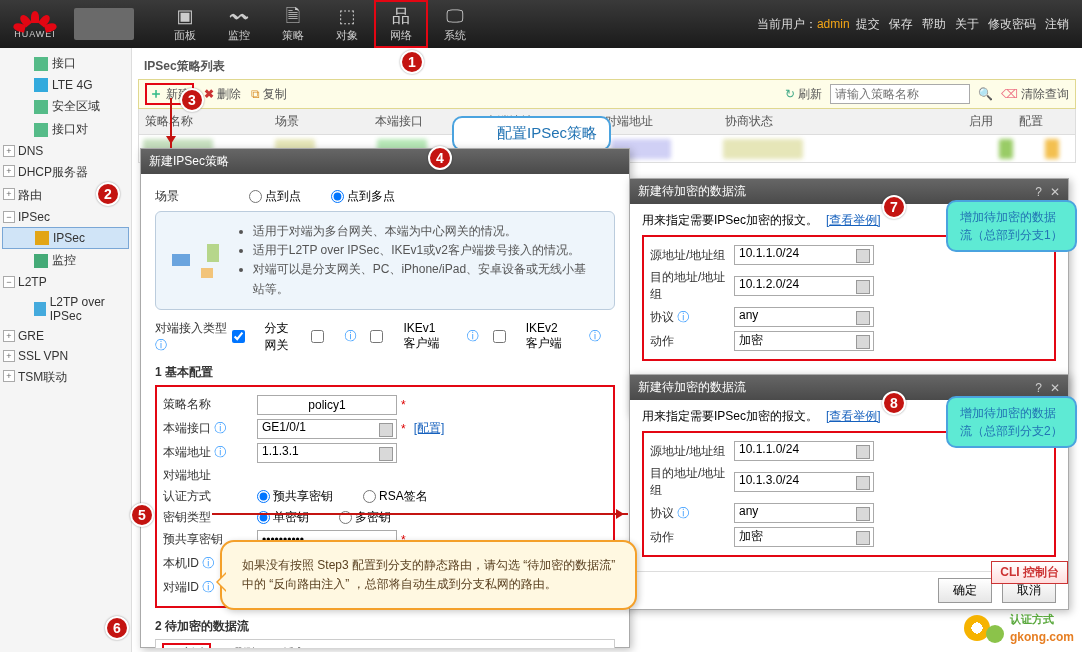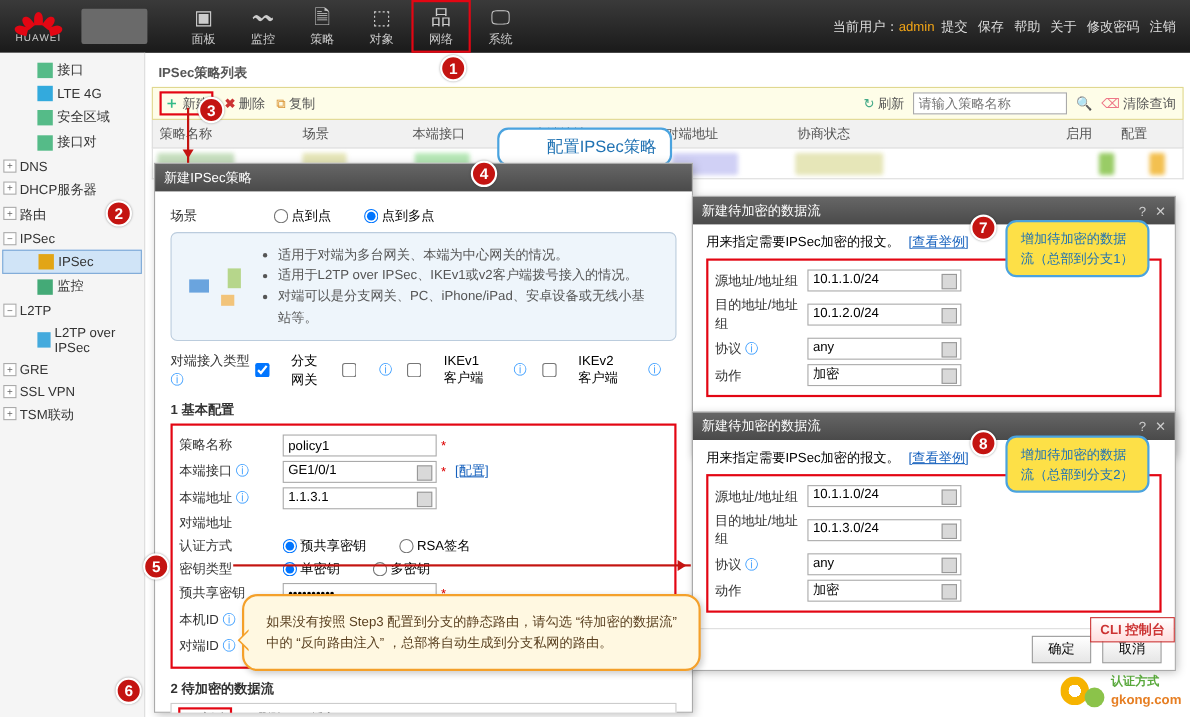--- a/index.html
+++ b/index.html
@@ -27,21 +27,21 @@
 .exp { position: absolute; left: 3px; top: 4px; width: 12px; height: 12px; border: 1px solid #aaa; font-size: 9px; line-height: 10px; text-align: center; background: #fff; color: #666; }
 .main { flex: 1; padding: 6px; position: relative; overflow: hidden; }
 .panel-title { padding: 4px 6px; font-weight: bold; color: #555; }
 .toolbar { display: flex; align-items: center; padding: 3px 6px; border: 1px solid #e0d890; background: #fefde8; gap: 10px; }
 .tb-btn { display: flex; align-items: center; gap: 3px; color: #555; cursor: pointer; }
 .table-head { display: flex; background: #f1f1f1; border: 1px solid #ddd; border-top: none; padding: 4px 6px; color: #555; }
 .table-body { height: 28px; border: 1px solid #ddd; border-top: none; position: relative; overflow: hidden; }
 .blur-row { position: absolute; inset: 2px; display: flex; }
 .blur-cell { height: 20px; margin: 2px; border-radius: 2px; filter: blur(2px); }
 .callout { position: absolute; background: #fff; border: 2px solid #4aa3df; border-radius: 10px; padding: 6px 12px; color: #2173b3; font-size: 15px; white-space: nowrap; }
-.callout.info { background: #fde047; }
+.callout.info { background: #5eead4; margin-left: 32px; }
 .marker { position: absolute; width: 24px; height: 24px; border-radius: 50%; background: #c41411; color: #fff; font-weight: bold; font-size: 14px; display: flex; align-items: center; justify-content: center; border: 2px solid #fff; box-shadow: 0 0 2px rgba(0,0,0,.4); z-index: 50; }
 .dialog { position: absolute; background: #fff; border: 1px solid #aaa; box-shadow: 2px 2px 8px rgba(0,0,0,.25); }
 .dlg-title { background: linear-gradient(#666, #4a4a4a); color: #fff; padding: 4px 8px; font-size: 12px; display: flex; align-items: center; }
 .dlg-ctrl { margin-left: auto; display: flex; gap: 8px; color: #ccc; }
 .dlg-body { padding: 10px 14px; }
 .form-row { display: flex; align-items: center; margin: 4px 0; }
 .form-lbl { width: 94px; color: #333; }
 .form-lbl.s { width: 84px; }
 .radio { display: flex; align-items: center; gap: 3px; margin-right: 30px; }
 .radio input { margin: 0; }
@@ -301,21 +301,21 @@
       <label class="cb">
           <input type="checkbox" style="">
           <span>IKEv2客户端</span>
           <span style="color:#39f"> ⓘ</span>
         </label>
     </div>
     <div class="section-h">1 基本配置</div>
     <div class="red-box" style="padding:4px 6px;">
       <div class="form-row">
           <div class="form-lbl">策略名称</div>
-          <input class="input" style="width: 140px;" value="policy1">
+          <input class="input" style="width: 140px; text-align: center;" value="policy1">
           <span class="asterisk">*</span>
         </div>
       <div class="form-row">
           <div class="form-lbl"><span>本端接口</span><span style="color:#39f"> ⓘ</span></div>
           <span class="select" style="width:140px">GE1/0/1</span>
           <span class="asterisk">*</span>
           <span class="link">[配置]</span>
         </div>
       <div class="form-row">
           <div class="form-lbl"><span>本端地址</span><span style="color:#39f"> ⓘ</span></div>

